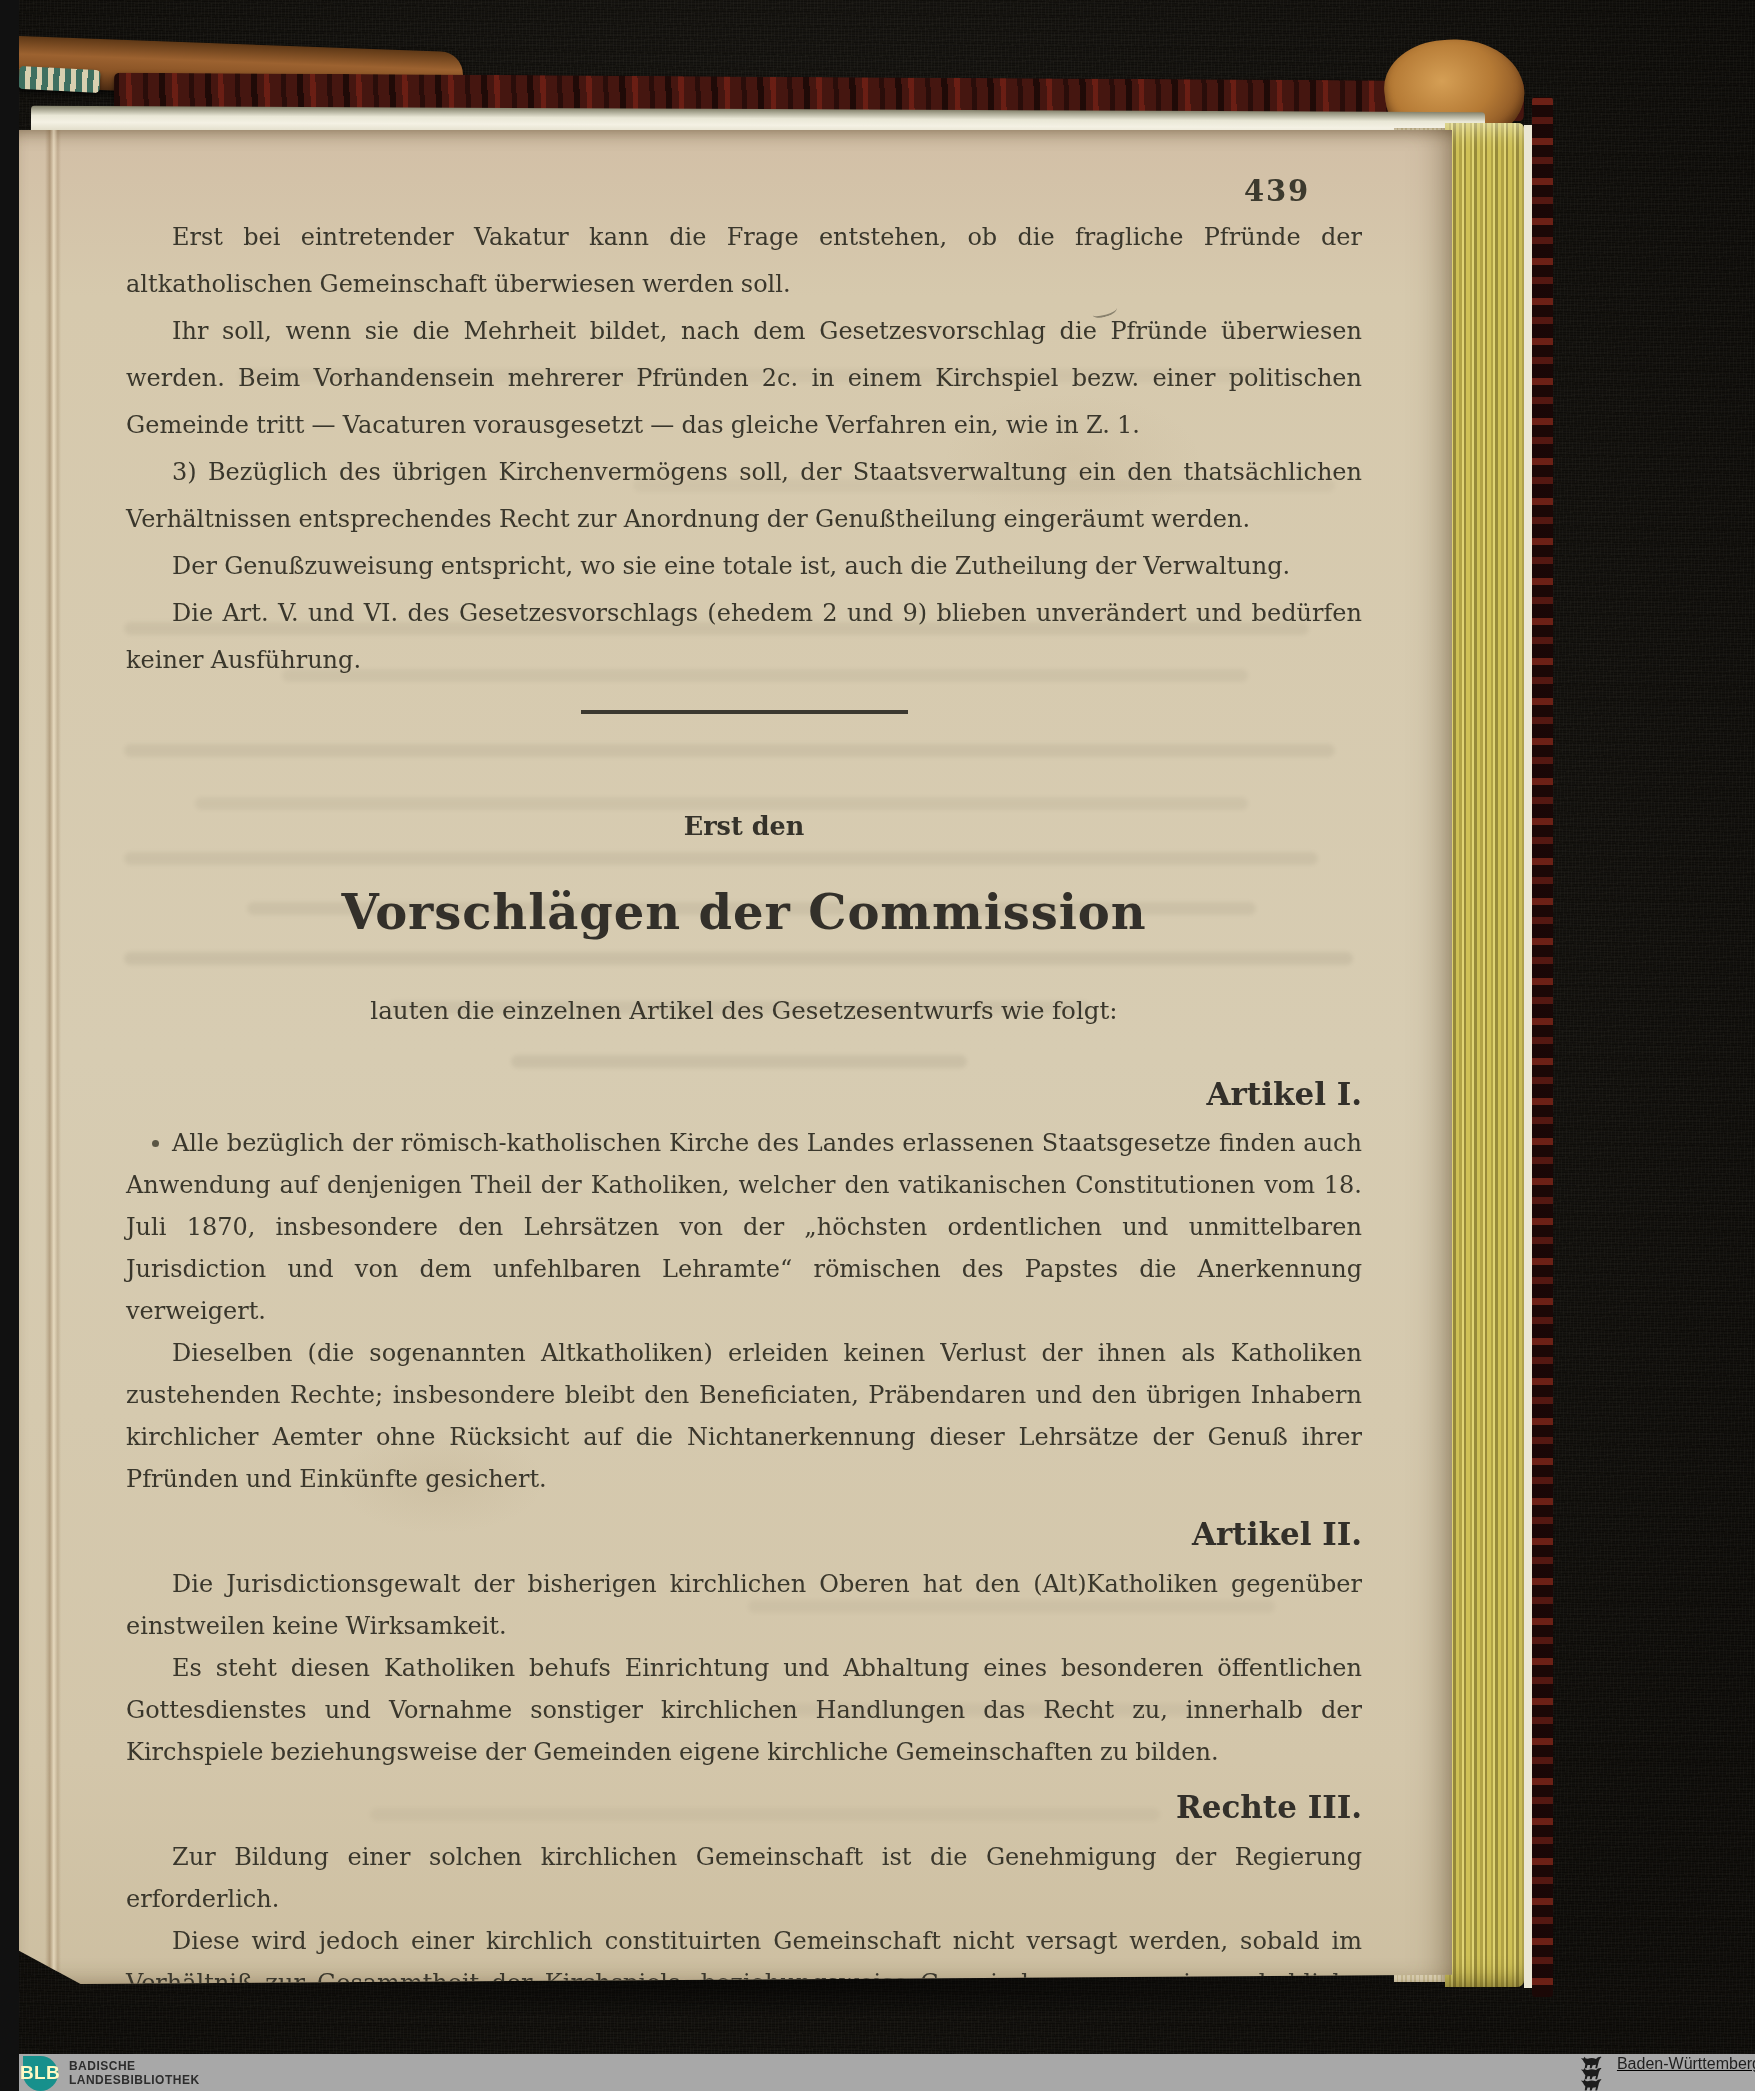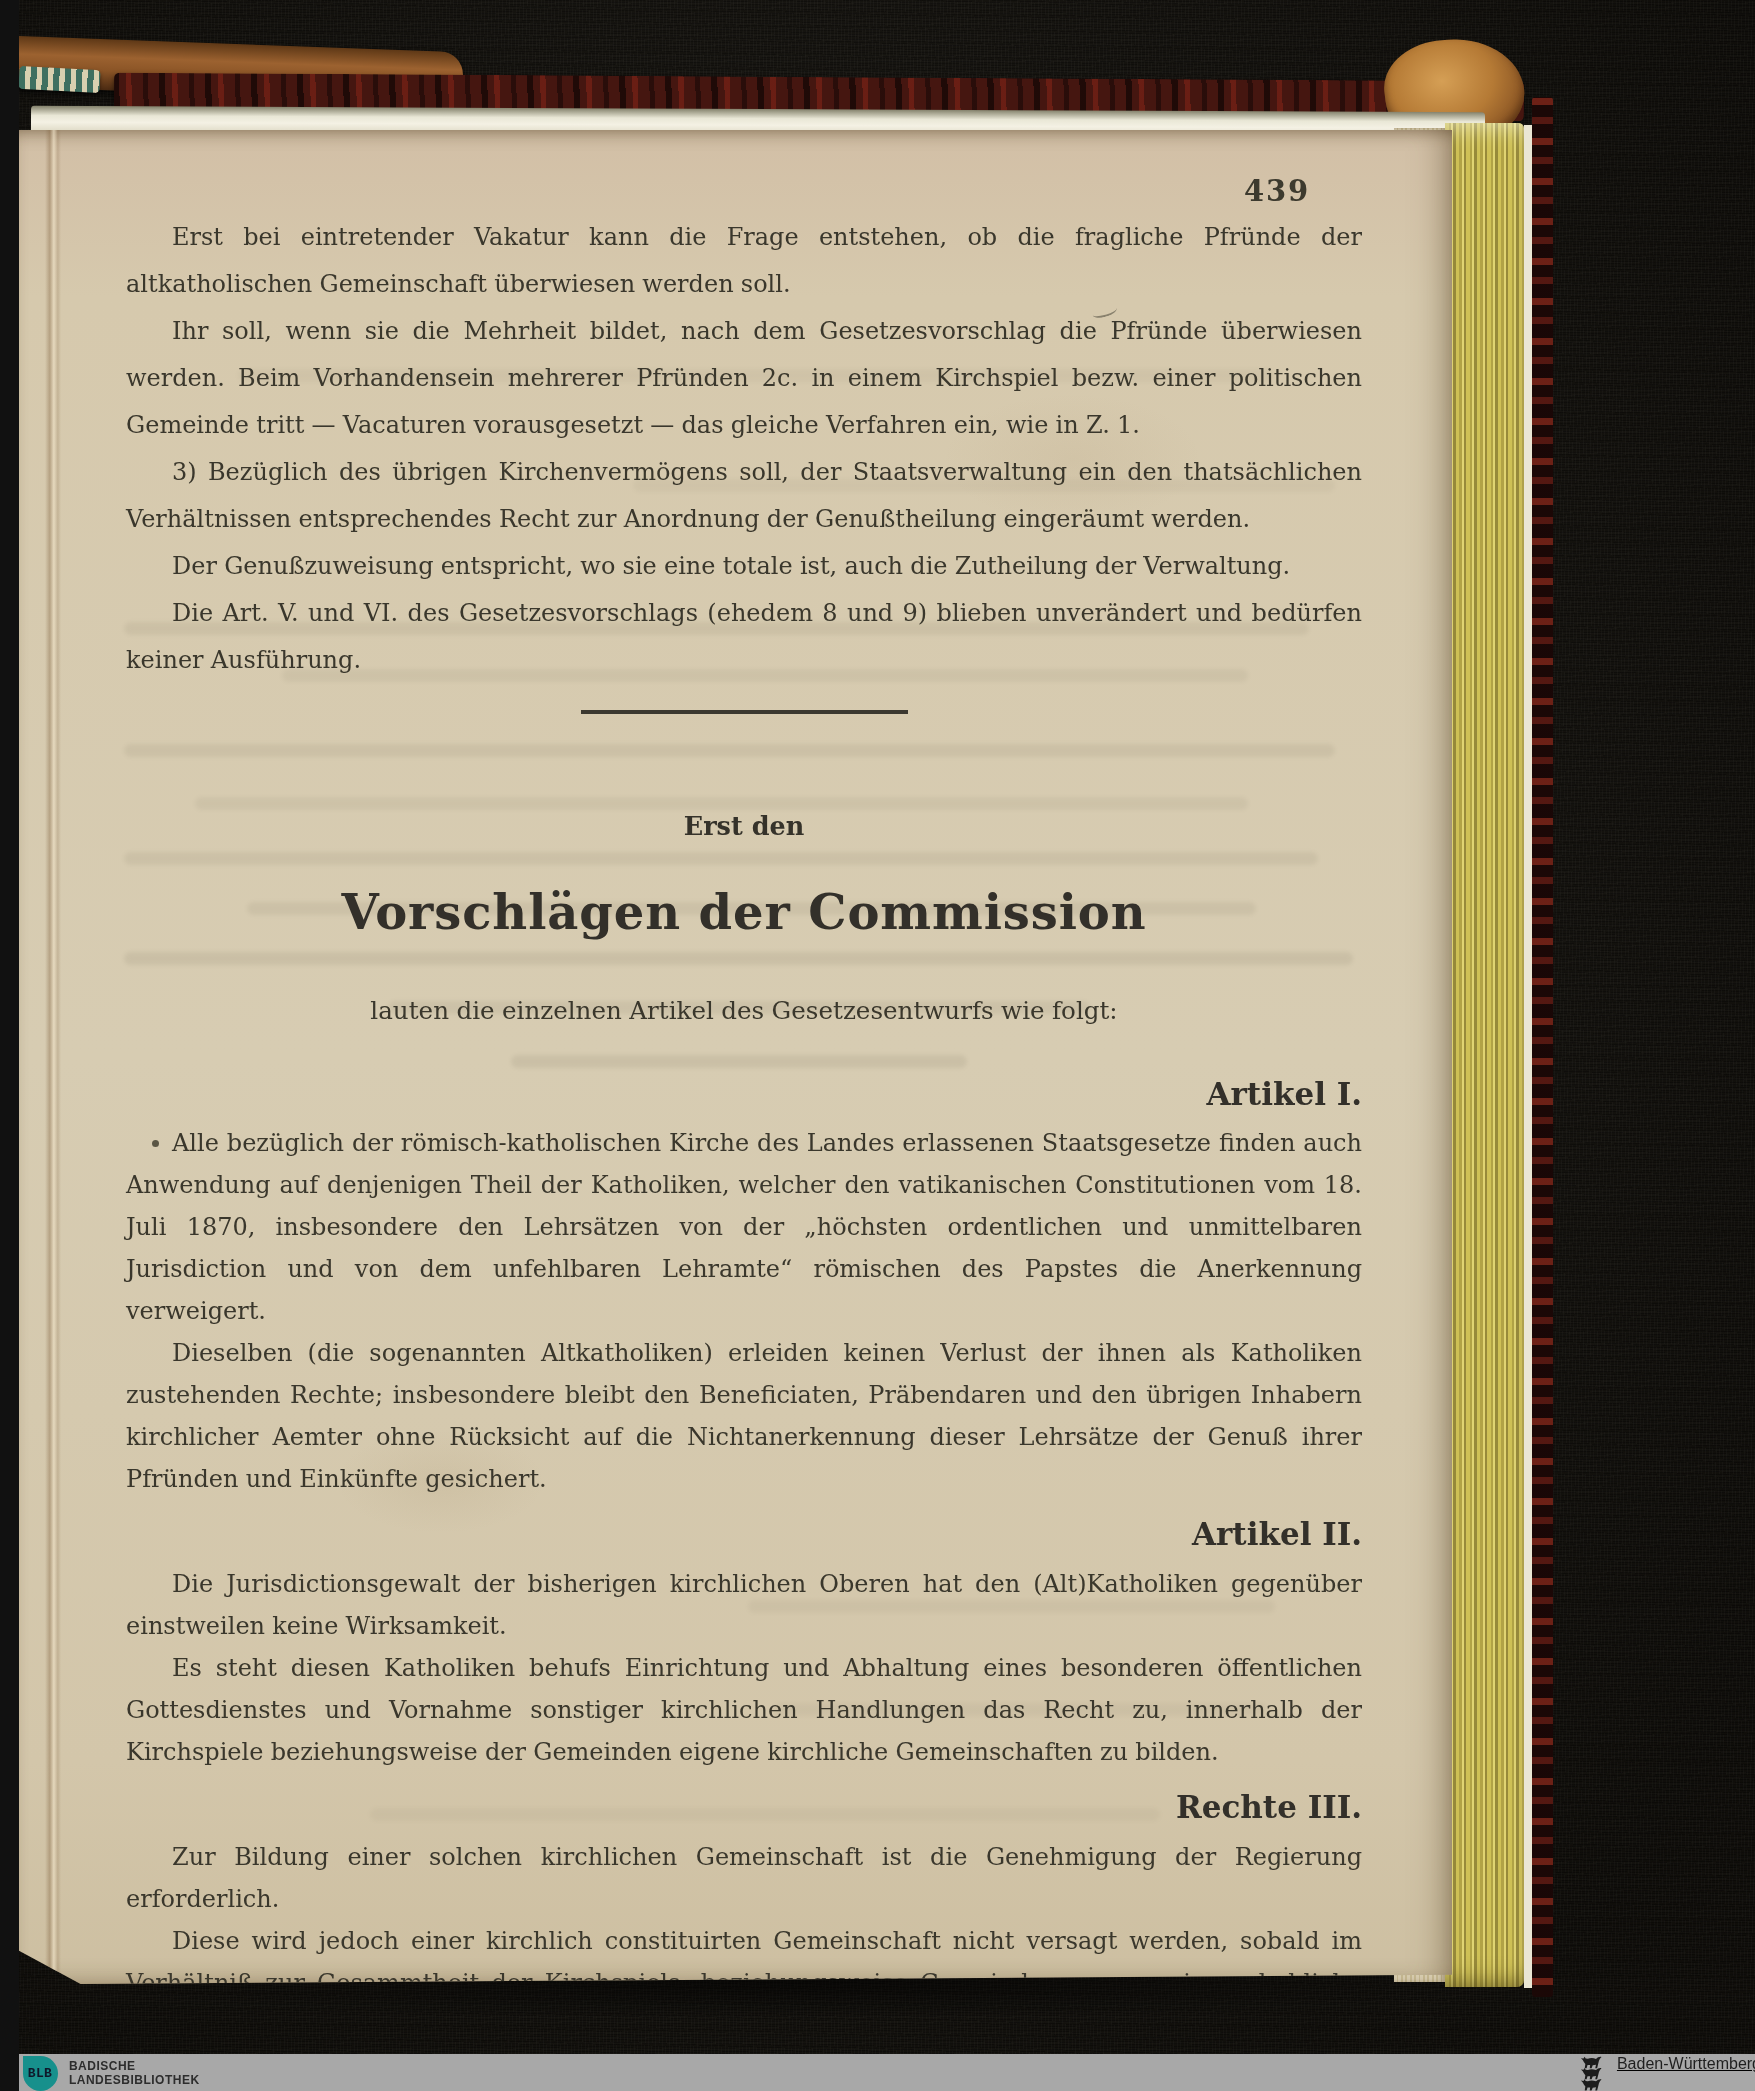--- a/index.html
+++ b/index.html
@@ -104,21 +104,21 @@
     color:#33302a;}
   .art-heading.first{margin-top:44px;}
   .sect p{margin:8.8px 0 0;}
   .sect p + p{margin-top:0;}
 
   
   .footer-bar{position:absolute;left:0;top:2054px;width:1756px;height:38px;background:#a8a8a8;
     display:flex;align-items:center;font-family:"Liberation Sans","DejaVu Sans",sans-serif;}
   .blb-logo{width:35px;height:35px;margin-left:3.5px;border-radius:0 52% 52% 52%;background:#17908c;
     display:flex;align-items:center;justify-content:center;flex:0 0 auto;}
-  .blb-logo span{color:#0f172a;font-weight:bold;font-size:13px;letter-spacing:0.4px;font-family:Liberation Mono, monospace;}
+  .blb-logo span{color:#fef9c3;font-weight:bold;font-size:19px;letter-spacing:0.4px;}
   .lib-name{margin-left:11.4px;font-weight:bold;font-size:12px;line-height:14px;color:#2d2d2d;
     letter-spacing:0.5px;}
   .footer-right{margin-left:auto;margin-right:14px;display:flex;align-items:flex-start;text-decoration:underline;}
   .bw-lions{width:32px;height:37px;flex:0 0 auto;}
   .bw-name{margin-left:8.8px;font-size:16px;color:#1f1f1f;}
 </style>
 </head>
 <body>
 
 <div class="scene">
@@ -157,21 +157,21 @@
     <div class="ghost g13"></div>
     <div class="ghost g14"></div>
 
     <div class="page-number">439</div>
 
     <div class="text-col">
       <p class="para">Erst bei eintretender Vakatur kann die Frage entstehen, ob die fragliche Pfründe der altkatholischen Gemeinschaft überwiesen werden soll.</p>
       <p class="para">Ihr soll, wenn sie die Mehrheit bildet, nach dem Gesetzesvorschlag die Pfründe überwiesen werden. Beim Vorhandensein mehrerer Pfründen 2c. in einem Kirchspiel bezw. einer politischen Gemeinde tritt — Vacaturen vorausgesetzt — das gleiche Verfahren ein, wie in Z. 1.</p>
       <p class="para">3) Bezüglich des übrigen Kirchenvermögens soll, der Staatsverwaltung ein den thatsächlichen Verhältnissen entsprechendes Recht zur Anordnung der Genußtheilung eingeräumt werden.</p>
       <p class="para">Der Genußzuweisung entspricht, wo sie eine totale ist, auch die Zutheilung der Verwaltung.</p>
-      <p class="para">Die Art. V. und VI. des Gesetzesvorschlags (ehedem 8 und 9) blieben unverändert und bedürfen keiner Ausführung.</p>
+      <p class="para">Die Art. V. und VI. des Gesetzesvorschlags (ehedem 2 und 9) blieben unverändert und bedürfen keiner Ausführung.</p>
 
       <hr class="divider">
 
       <p class="kicker">Erst den</p>
       <h1 class="big-title">Vorschlägen der Commission</h1>
       <p class="para intro-line" style="text-indent:0">lauten die einzelnen Artikel des Gesetzesentwurfs wie folgt:</p>
 
       <div class="sect">
         <h2 class="art-heading first">Artikel I.</h2>
         <p class="para" style="position:relative">

